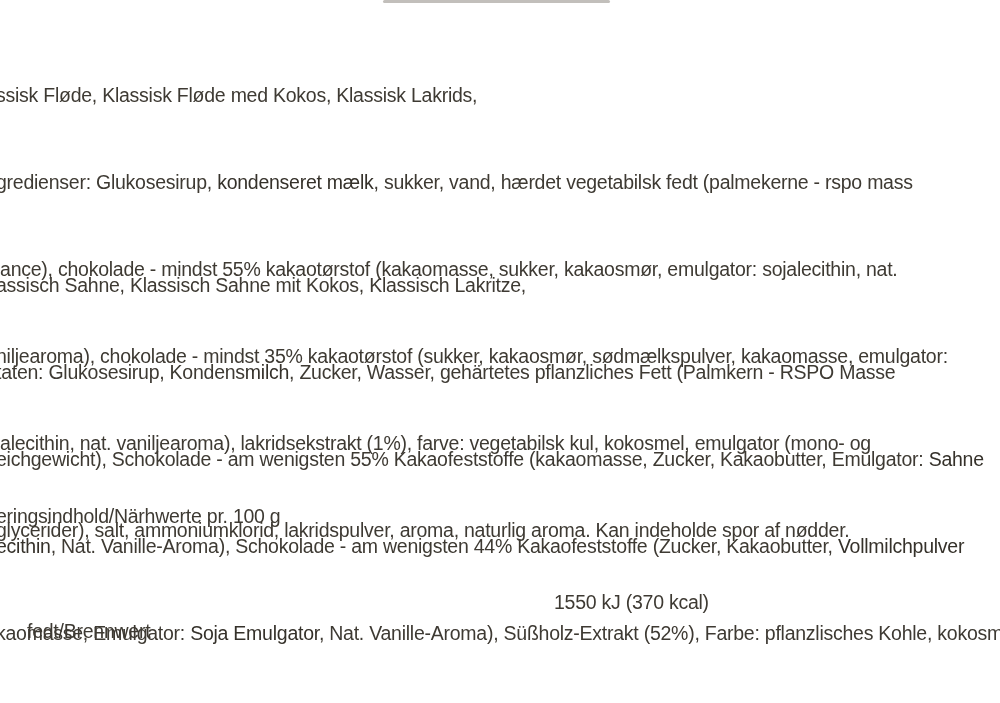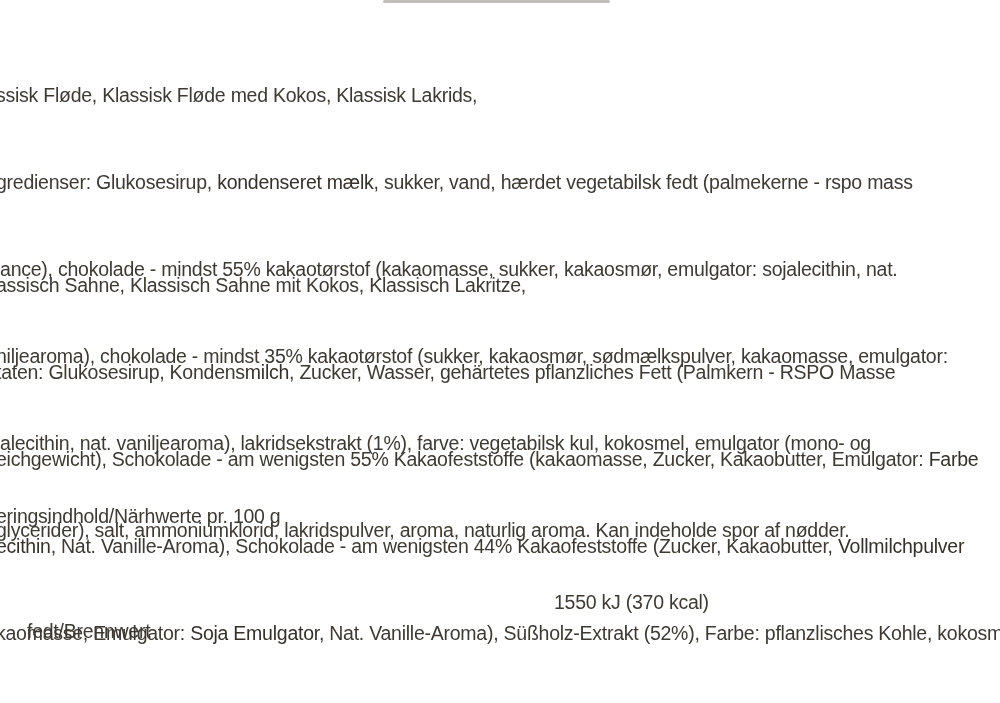--- a/index.html
+++ b/index.html
@@ -58,21 +58,21 @@
     <div class="line"><span>gredienser: Glukosesirup, </span><span class="b">kondenseret mælk</span><span>, sukker, vand, hærdet vegetabilsk fedt (palmekerne - rspo mass</span></div>
     <div class="line"><span>lance), chokolade - mindst 55% kakaotørstof (kakaomasse, sukker, kakaosmør, emulgator: sojalecithin, nat.</span></div>
     <div class="line"><span>niljearoma), chokolade - mindst 35% kakaotørstof (sukker, kakaosmør, sødmælkspulver, kakaomasse, emulgator:</span></div>
     <div class="line"><span>jalecithin, nat. vaniljearoma), lakridsekstrakt (1%), farve: vegetabilsk kul, kokosmel, emulgator (mono- og</span></div>
     <div class="line"><span>glycerider), salt, ammoniumklorid, lakridspulver, aroma, naturlig aroma. Kan indeholde spor af nødder.</span></div>
   </div>
 
   <div class="para para-de">
     <div class="line"><span>assisch Sahne, Klassisch Sahne mit Kokos, Klassisch Lakritze,</span></div>
     <div class="line"><span>taten: Glukosesirup, Kondens</span><span class="b">milch</span><span>, Zucker, Wasser, gehärtetes pflanzliches Fett (Palmkern - RSPO Masse</span></div>
-    <div class="line"><span>eichgewicht), Schokolade - am wenigsten 55% Kakaofeststoffe (kakaomasse, Zucker, Kakaobutter, Emulgator: </span><span class="b">Farbe</span></div>
+    <div class="line"><span>eichgewicht), Schokolade - am wenigsten 55% Kakaofeststoffe (kakaomasse, Zucker, Kakaobutter, Emulgator: </span><span class="b">Sahne</span></div>
     <div class="line"><span class="b">ecithin</span><span>, Nat. Vanille-Aroma), Schokolade - am wenigsten 44% Kakaofeststoffe (Zucker, Kakaobutter, </span><span class="b">Vollmilchpulver</span></div>
     <div class="line"><span>kaomasse, Emulgator: </span><span class="b">Soja Emulgator</span><span>, Nat. Vanille-Aroma), Süßholz-Extrakt (52%), Farbe: pflanzlisches Kohle, kokosm</span></div>
     
     
   </div>
 
   <div class="nutrition">
     <div class="nut-header">eringsindhold/Närhwerte pr. 100 g</div>
     <div class="nut-row">
       <span class="nut-label">fedt/Brennwert</span>

